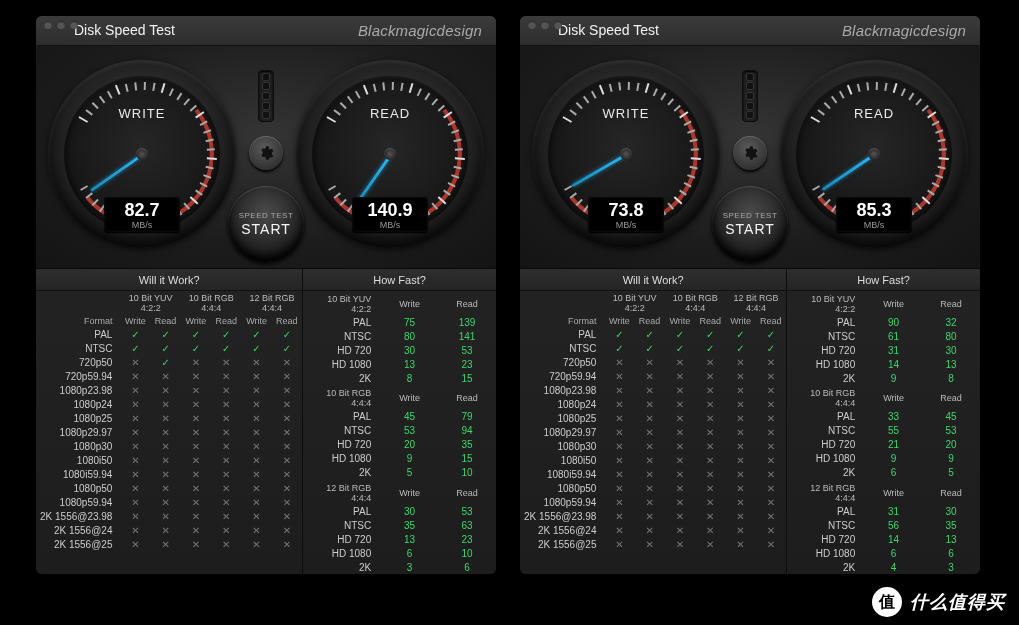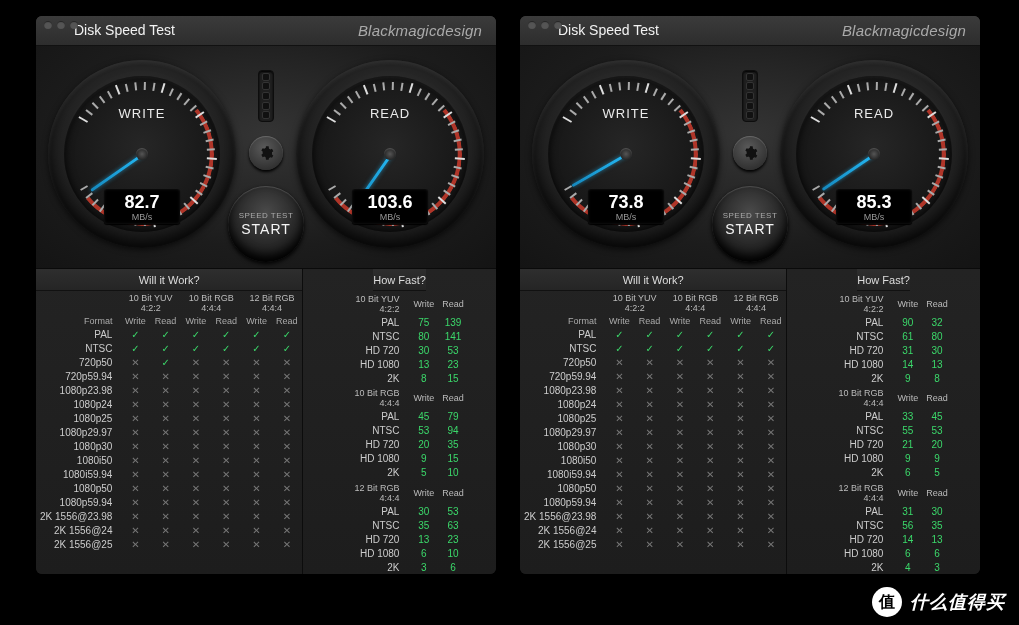--- a/index.html
+++ b/index.html
@@ -94,21 +94,21 @@
     transform-origin: 50% 0;
     border-radius: 2px;
     box-shadow: 0 0 4px rgba(36,184,244,.6);
   }
   .gauge .hub {
     position: absolute; left: 50%; top: 50%; width: 12px; height: 12px; margin: -6px 0 0 -6px;
     border-radius: 50%; background: radial-gradient(#555,#111);
     box-shadow: inset 0 1px 1px rgba(255,255,255,.2);
   }
   .gauge .readout {
-    position: absolute; left: 50%; bottom: 24px; transform: translateX(-50%);
+    position: absolute; left: 50%; bottom: 16px; transform: translateX(-50%);
     width: 76px; background: #000; border-radius: 3px;
     padding: 4px 0 2px; text-align: center;
     box-shadow: inset 0 0 3px rgba(255,255,255,.1), 0 1px 1px #000;
   }
   .gauge .readout .val { font-size: 18px; color: #fff; font-weight: 600; line-height: 1; }
   .gauge .readout .unit { font-size: 9px; color: #999; margin-top: 1px; }
   
   .centerCol {
     position: absolute; left: 50%; transform: translateX(-50%);
     top: 24px; display: flex; flex-direction: column; align-items: center;
@@ -143,21 +143,21 @@
   
   .results {
     flex: 1 1 auto;
     background: linear-gradient(#232323,#1d1d1d);
     display: flex;
     font-size: 10px;
     color: #ccc;
   }
   .results .colBlock { display: flex; flex-direction: column; }
   .results .colBlock.left  { width: 58%;  border-right: 1px solid #0c0c0c; }
-  .results .colBlock.right { width: 42%; align-items: center; }
+  .results .colBlock.right { width: 42%; }
   .results h4 {
     margin: 0; padding: 5px 0 4px; text-align: center;
     font-size: 11px; font-weight: 500; color: #ddd;
     background: linear-gradient(#2e2e2e,#252525);
     border-bottom: 1px solid #111;
   }
   table { width: 100%; border-collapse: collapse; }
   td, th { padding: 1.5px 4px; text-align: center; font-weight: 400; }
   th { color: #aaa; font-size: 9px; }
   .leftTbl td:first-child { text-align: right; color: #ccc; padding-right: 8px; white-space: nowrap; width: 72px; }
@@ -310,21 +310,21 @@
             <span style="transform: rotate(389.231deg) translateY(64px); height: 10px; background: rgb(221, 221, 221);"></span>
             <span style="transform: rotate(396.923deg) translateY(64px);"></span>
             <span style="transform: rotate(404.615deg) translateY(64px);"></span>
             <span style="transform: rotate(412.308deg) translateY(64px);"></span>
             <span style="transform: rotate(420deg) translateY(64px);"></span>
           </div>
     <div class="glabel">READ</div>
     <div class="needle" style="transform: rotate(35deg);"></div>
     <div class="hub"></div>
     <div class="readout">
-      <div class="val">103.6</div>
+      <div class="val">140.9</div>
       <div class="unit">MB/s</div>
     </div>
         </div>
       </div>
     <div class="results">
       <div class="colBlock left">
         <h4>Will it Work?</h4>
         <div class="tblHold left">
             <table class="leftTbl">
               <tbody>

